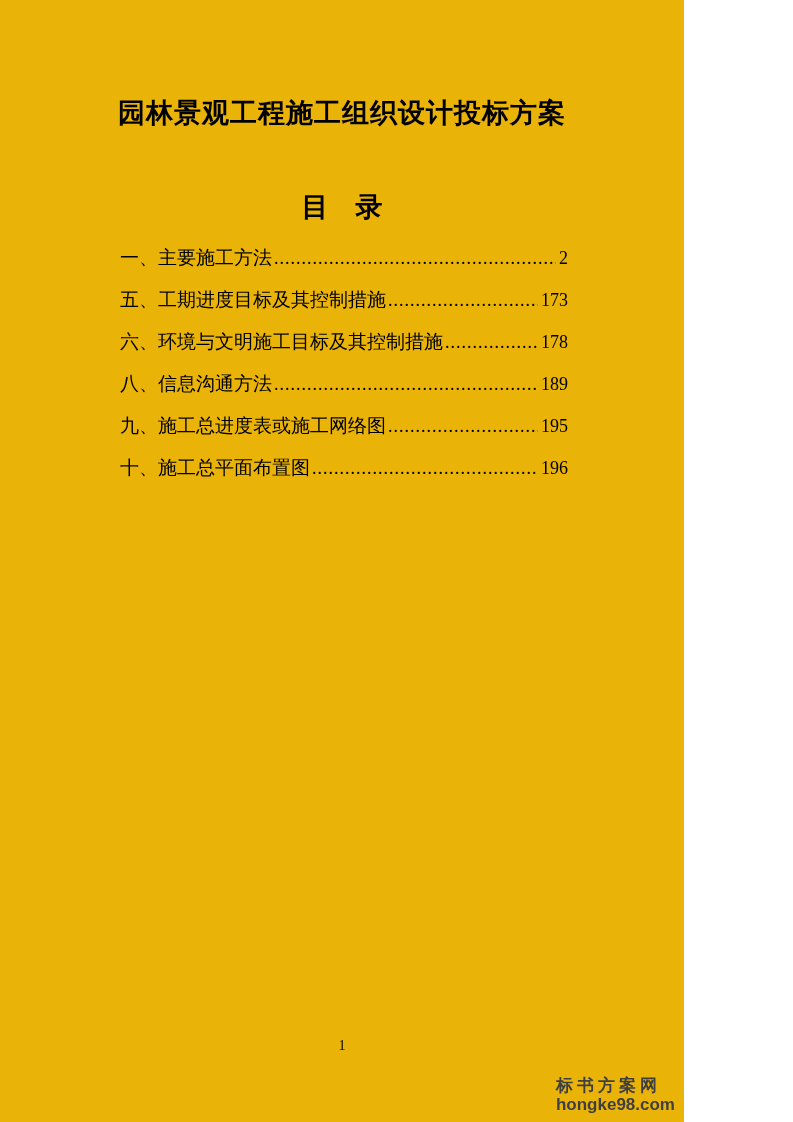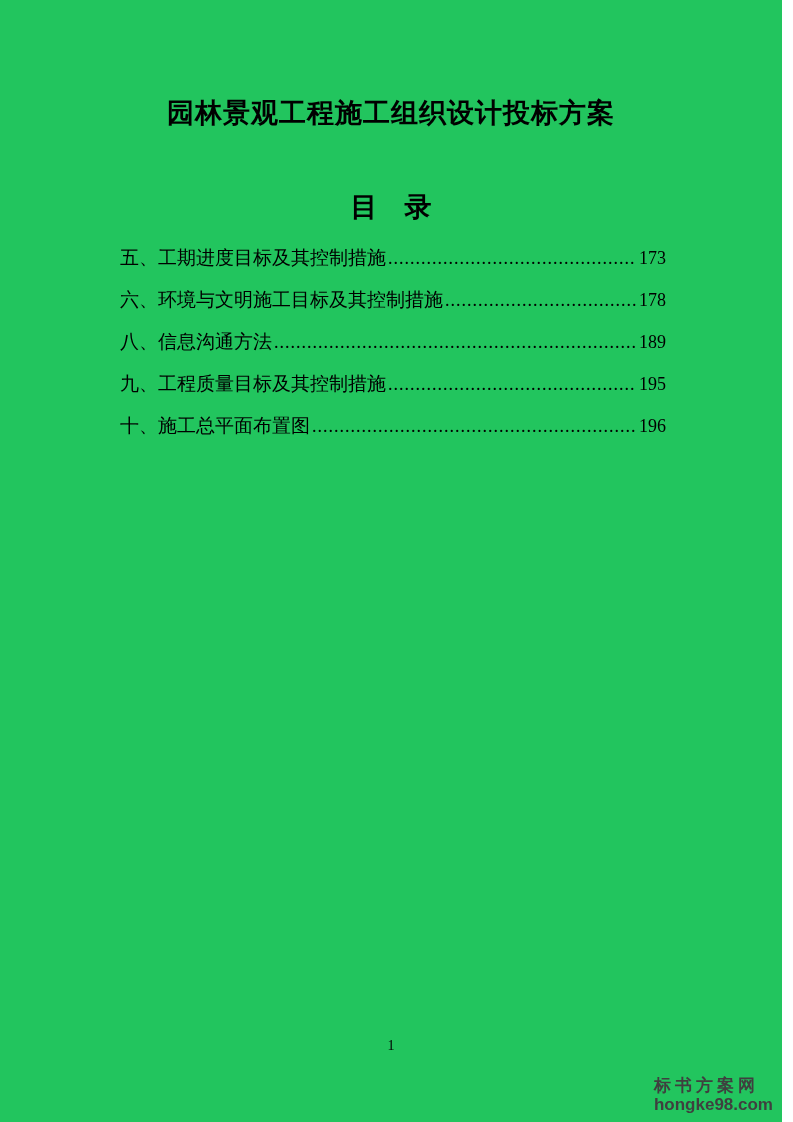--- a/index.html
+++ b/index.html
@@ -2,23 +2,23 @@
 <html><head>
 <meta charset="utf-8">
 <style>
   html, body {
     margin: 0;
     padding: 0;
     background: #ffffff;
   }
   .page {
     position: relative;
-    width: 782px;
+    width: 684px;
     height: 1122px;
-    background: #22c55e;
+    background: #eab308;
     font-family: "Liberation Serif", "DejaVu Serif", serif;
     color: #000000;
     overflow: hidden;
     box-sizing: border-box;
   }
   .doc-title {
     margin: 0;
     padding-top: 95px;
     text-align: center;
     font-size: 27px;
@@ -106,36 +106,41 @@
 <body>
 
 <div class="page">
 
   <h1 class="doc-title">园林景观工程施工组织设计投标方案</h1>
 
   <h2 class="toc-heading">目　录</h2>
 
   <div class="toc-list">
     <div class="toc-row">
+      <span class="toc-label">一、主要施工方法</span>
+      <span class="toc-leader"></span>
+      <span class="toc-page">2</span>
+    </div>
+    <div class="toc-row">
       <span class="toc-label">五、工期进度目标及其控制措施</span>
       <span class="toc-leader"></span>
       <span class="toc-page">173</span>
     </div>
     <div class="toc-row">
       <span class="toc-label">六、环境与文明施工目标及其控制措施</span>
       <span class="toc-leader"></span>
       <span class="toc-page">178</span>
     </div>
     <div class="toc-row">
       <span class="toc-label">八、信息沟通方法</span>
       <span class="toc-leader"></span>
       <span class="toc-page">189</span>
     </div>
     <div class="toc-row">
-      <span class="toc-label">九、工程质量目标及其控制措施</span>
+      <span class="toc-label">九、施工总进度表或施工网络图</span>
       <span class="toc-leader"></span>
       <span class="toc-page">195</span>
     </div>
     <div class="toc-row">
       <span class="toc-label">十、施工总平面布置图</span>
       <span class="toc-leader"></span>
       <span class="toc-page">196</span>
     </div>
   </div>
 

